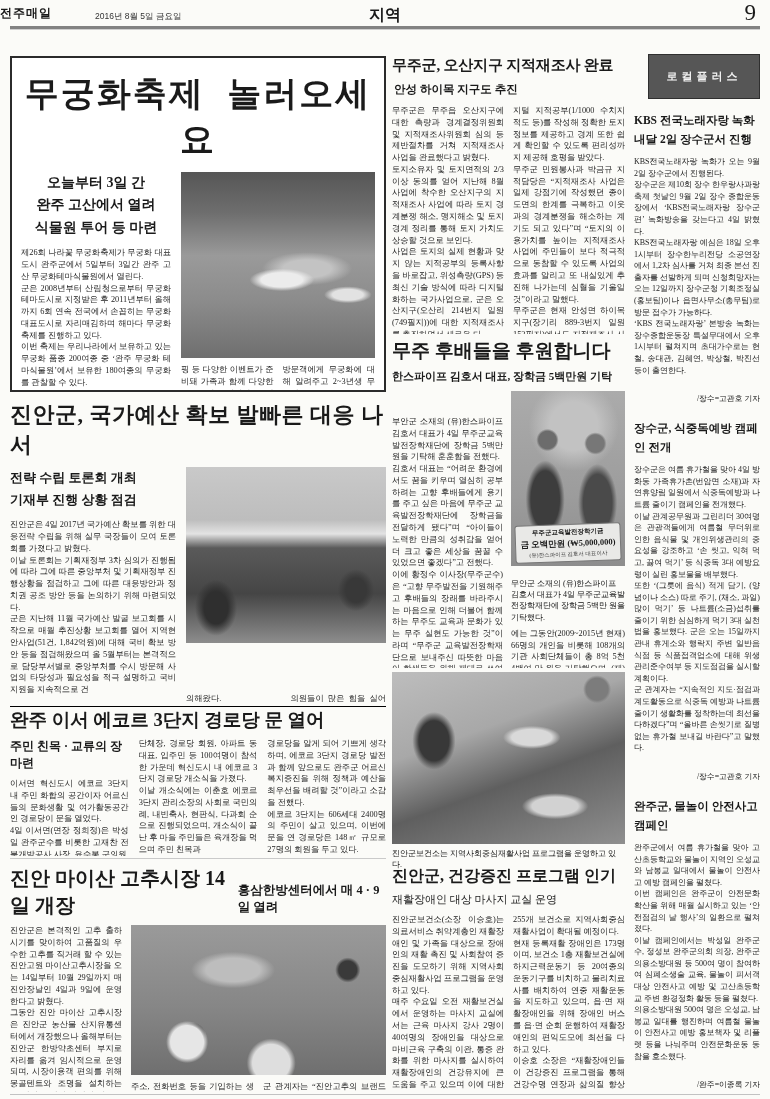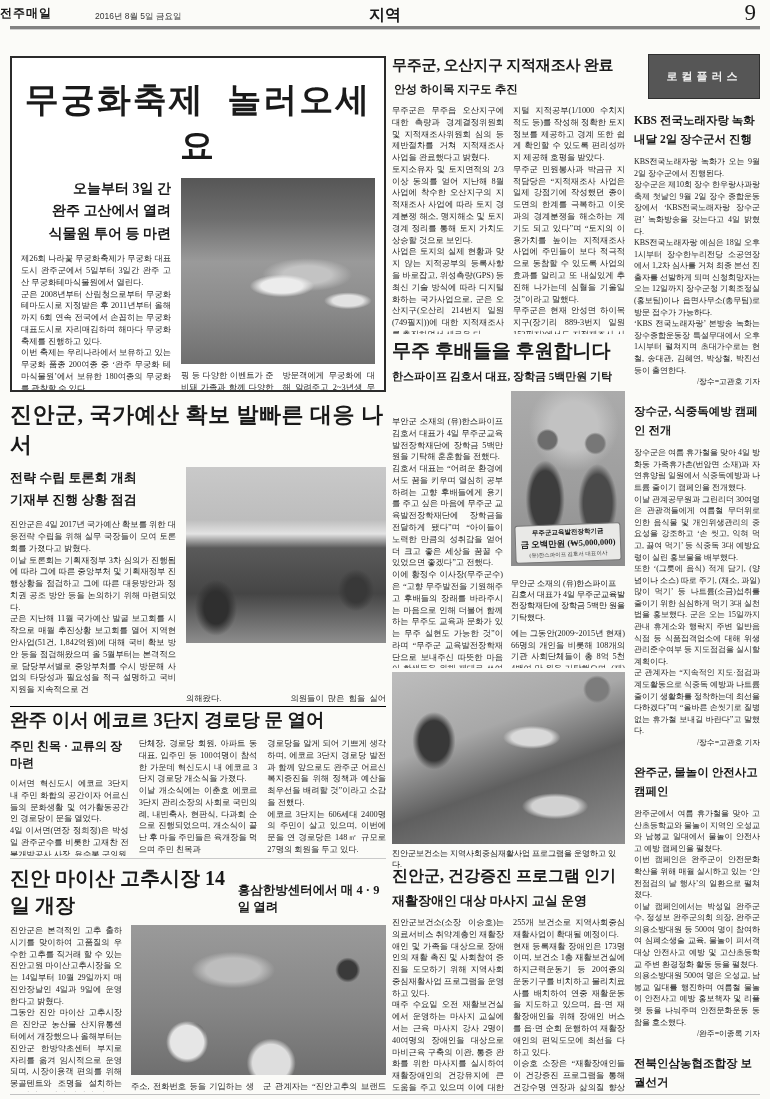--- a/index.html
+++ b/index.html
@@ -8,30 +8,30 @@
   
   .mast-name{position:absolute;left:0;top:5px;font-size:12px;font-weight:900;letter-spacing:1px;}
   .mast-date{position:absolute;left:95px;top:11px;font-size:8.5px;color:#333;font-family:"Liberation Sans",sans-serif;}
   .mast-section{position:absolute;left:0;right:0;top:5px;text-align:center;font-size:16px;font-weight:900;}
   .mast-page{position:absolute;right:14px;top:0;font-size:23px;font-weight:400;}
   .head-rule{position:absolute;left:10px;top:26px;width:750px;height:3px;background:#828282;border-bottom:1px solid #cfcfcf;}
   .foot-rule{position:absolute;left:10px;bottom:4px;width:750px;height:1px;background:#c2c2c2;}
   
   .bt{font-size:8.3px;line-height:1.42;text-align:justify;white-space:pre-line;color:#222;}
   .bt-s{font-size:8px;line-height:1.45;text-align:justify;white-space:pre-line;color:#222;}
-  .byline{font-size:8.2px;text-align:right;margin-top:0;color:#111;}
+  .byline{font-size:8.2px;text-align:right;margin-top:17px;color:#111;}
   .cap{font-size:8px;line-height:1.4;color:#111;white-space:pre-line;}
   .photo{background:#999;}
   
   .colL{position:absolute;left:10px;top:54px;width:376px;height:1038px;}
-  .a1{position:absolute;top:2px;left:0;width:376px;height:336px;border:2px solid #2b2b2b;box-sizing:border-box;padding:16px 9px;overflow:hidden;background:#fff;}
+  .a1{position:absolute;top:2px;left:0;width:376px;height:336px;border:2px solid #2b2b2b;box-sizing:border-box;padding:10px 9px;overflow:hidden;background:#fff;}
   .a1 h1{margin:3px 0 9px;font-size:34px;font-weight:900;text-align:center;letter-spacing:2px;word-spacing:12px;}
   .a1row{display:flex;gap:10px;}
   .a1left{width:150px;flex:none;}
-  .a1sub{font-size:14px;font-weight:700;text-align:right;line-height:1.6;white-space:pre-line;}
+  .a1sub{font-size:14px;font-weight:700;text-align:center;line-height:1.6;white-space:pre-line;}
   .a1left .bt{margin-top:8px;}
   .a1right{flex:1;display:flex;flex-direction:column;min-width:0;}
   .ph-fest{height:186px;background:
      radial-gradient(ellipse 46px 16px at 52% 58%, #ececec 45%, rgba(0,0,0,0) 70%),
      radial-gradient(ellipse 34px 12px at 86% 66%, #e2e2e2 45%, rgba(0,0,0,0) 70%),
      radial-gradient(ellipse 60px 22px at 65% 52%, #c3c3c3 40%, rgba(0,0,0,0) 75%),
      linear-gradient(180deg,#565656 0%,#6e6e6e 22%,#9a9a9a 45%,#8b8b8b 70%,#6f6f6f 100%);}
   .a1cols{display:flex;gap:9px;margin-top:6px;flex:1;min-height:0;}
   .a1cols>div{flex:1;min-width:0;}
   .a2{position:absolute;top:346px;left:0;width:376px;height:302px;overflow:hidden;}
@@ -98,21 +98,21 @@
   .b2c2 .bt{margin-top:5px;}
   .ph-rehab{position:absolute;top:618px;left:0;width:233px;height:172px;background:
      radial-gradient(circle 20px at 88% 10%, #7c7c7c 55%, rgba(0,0,0,0) 70%),
      radial-gradient(ellipse 40px 16px at 60% 38%, #d9d9d9 50%, rgba(0,0,0,0) 72%),
      radial-gradient(ellipse 46px 18px at 70% 78%, #d2d2d2 50%, rgba(0,0,0,0) 72%),
      radial-gradient(ellipse 30px 40px at 18% 40%, #383838 50%, rgba(0,0,0,0) 72%),
      linear-gradient(160deg,#bdbdbd 0%,#a8a8a8 35%,#5f5f5f 60%,#8f8f8f 100%);}
   .capM{position:absolute;top:794px;left:0;width:233px;}
   .b3{position:absolute;top:812px;left:0;width:233px;height:226px;overflow:hidden;}
   .b3 h2{margin:0 0 5px;font-size:16px;font-weight:900;}
-  .b3sub{font-size:13px;font-weight:700;margin-bottom:7px;}
+  .b3sub{font-size:11px;font-weight:400;margin-bottom:7px;}
   
   .colR{position:absolute;left:634px;top:50px;width:126px;height:1042px;overflow:hidden;}
   .logo{margin:4px 0 12px 14px;background:#565656;color:#f2f2f2;border:1px solid #2f2f2f;
      font-family:"Liberation Sans",sans-serif;font-weight:700;font-size:11px;letter-spacing:4px;
      text-align:center;padding:14px 0;}
   .sb-item{margin-bottom:15px;}
   .sb-title{font-size:11.5px;font-weight:700;line-height:1.65;white-space:pre-line;margin-bottom:7px;}
   .sb-item .byline{font-size:7.8px;}
 </style>
 </head>

